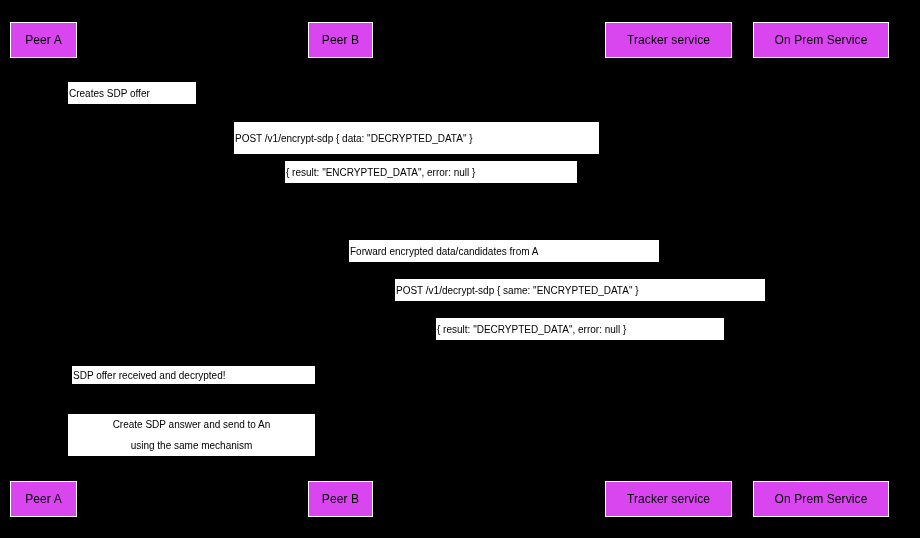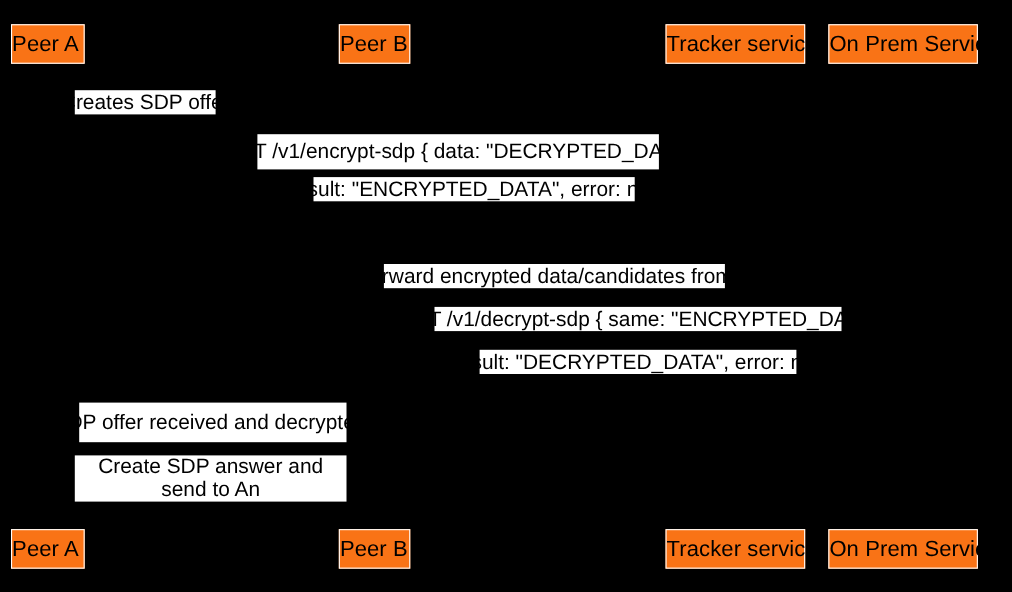--- a/index.html
+++ b/index.html
@@ -12,43 +12,43 @@
     position: relative;
     width: 920px;
     height: 538px;
     background: #000000;
     overflow: hidden;
     font-family: "Liberation Sans", sans-serif;
   }
   
   .participant {
     position: absolute;
-    background: #f97316;
+    background: #d946ef;
     color: #000000;
     border: 1px solid #ffffff;
     box-sizing: border-box;
     display: flex;
     align-items: center;
-    justify-content: flex-start;
-    font-size: 20px;
+    justify-content: center;
+    font-size: 12px;
     line-height: 1;
     white-space: nowrap;
     letter-spacing: 0.1px;
   }
   
   .msg-label {
     position: absolute;
     background: #ffffff;
     color: #000000;
     box-sizing: border-box;
     display: flex;
     align-items: center;
-    justify-content: center;
+    justify-content: flex-start;
     text-align: center;
-    font-size: 19px;
+    font-size: 10px;
     line-height: 21px;
     white-space: nowrap;
     padding: 0 1px;
   }
   .msg-label.multiline {
     white-space: normal;
     flex-direction: column;
     line-height: 21px;
   }
   .msg-label.multiline span {
@@ -106,26 +106,27 @@
   </div>
 
   <div class="msg-label" style="left:395px; top:279px; width:370px; height:22px;">
     <span>POST /v1/decrypt-sdp { same: "ENCRYPTED_DATA" }</span>
   </div>
 
   <div class="msg-label" style="left:436px; top:318px; width:288px; height:22px;">
     <span>{ result: "DECRYPTED_DATA", error: null }</span>
   </div>
 
-  <div class="msg-label" style="left:72px; top:366px; width:243px; height:36px;">
+  <div class="msg-label" style="left:72px; top:366px; width:243px; height:18px;">
     <span>SDP offer received and decrypted!</span>
   </div>
 
   <div class="msg-label multiline" style="left:68px; top:414px; width:247px; height:42px;">
     <span>Create SDP answer and send to An</span>
+    <span>using the same mechanism</span>
   </div>
 
   <div class="participant" style="left:10px; top:481px; width:67px; height:36px;">
     <span>Peer A</span>
   </div>
 
   <div class="participant" style="left:308px; top:481px; width:65px; height:36px;">
     <span>Peer B</span>
   </div>
 

